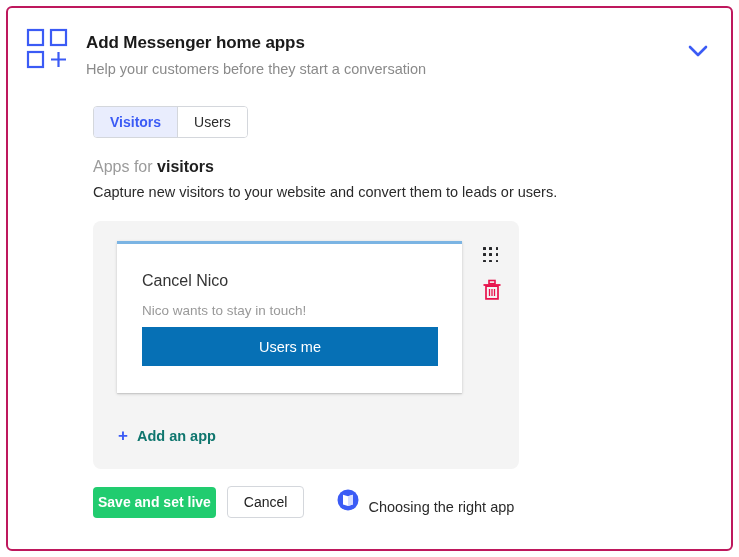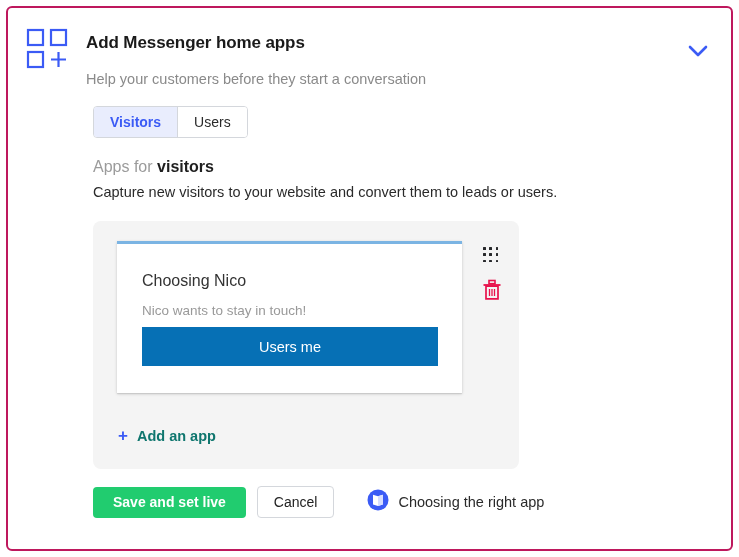--- a/index.html
+++ b/index.html
@@ -51,21 +51,21 @@
     font-weight: bold;
     color: #1a1a1a;
     letter-spacing: -0.1px;
     line-height: 22px;
   }
 
   .header-sub {
     font-size: 14.5px;
     color: #8a8a8a;
     line-height: 20px;
-    margin-top: 15px;
+    margin-top: 5px;
   }
 
   .chevron {
     position: absolute;
     right: 22px;
     top: 36px;
     width: 22px;
     height: 14px;
     cursor: pointer;
   }
@@ -232,21 +232,21 @@
   .footer {
     position: absolute;
     left: 85px;
     top: 478px;
     display: flex;
     align-items: center;
   }
 
   .btn-save {
     height: 31px;
-    padding: 0 20px;
+    padding: 0 5px;
     background: #21cc6f;
     color: #ffffff;
     font-size: 14px;
     font-weight: bold;
     border: none;
     border-radius: 4px;
     cursor: pointer;
     font-family: "Liberation Sans", sans-serif;
     display: flex;
     align-items: center;
@@ -262,21 +262,21 @@
     border: 1px solid #d4d7dc;
     border-radius: 4px;
     cursor: pointer;
     font-family: "Liberation Sans", sans-serif;
     display: flex;
     align-items: center;
   }
 
   .help-link {
     display: flex;
-    align-items: center;
+    align-items: flex-end;
     gap: 9px;
     margin-left: 33px;
     cursor: pointer;
   }
   .help-link .label {
     font-size: 14.5px;
     color: #2a2a2a;
   }
 </style>
 </head>
@@ -315,21 +315,21 @@
 
   <div class="section-label">
     <span class="muted">Apps for </span><span class="strong">visitors</span>
   </div>
 
   <div class="section-desc">Capture new visitors to your website and convert them to leads or users.</div>
 
   <div class="apps-container">
 
     <div class="app-card">
-      <div class="app-card-title">Choosing Nico</div>
+      <div class="app-card-title">Cancel Nico</div>
       <div class="app-card-sub">Nico wants to stay in touch!</div>
       <button class="app-card-btn">Users me</button>
     </div>
 
     <div class="drag-handle">
       <i></i>
       <i></i>
       <i></i>
       <i></i>
       <i></i>

